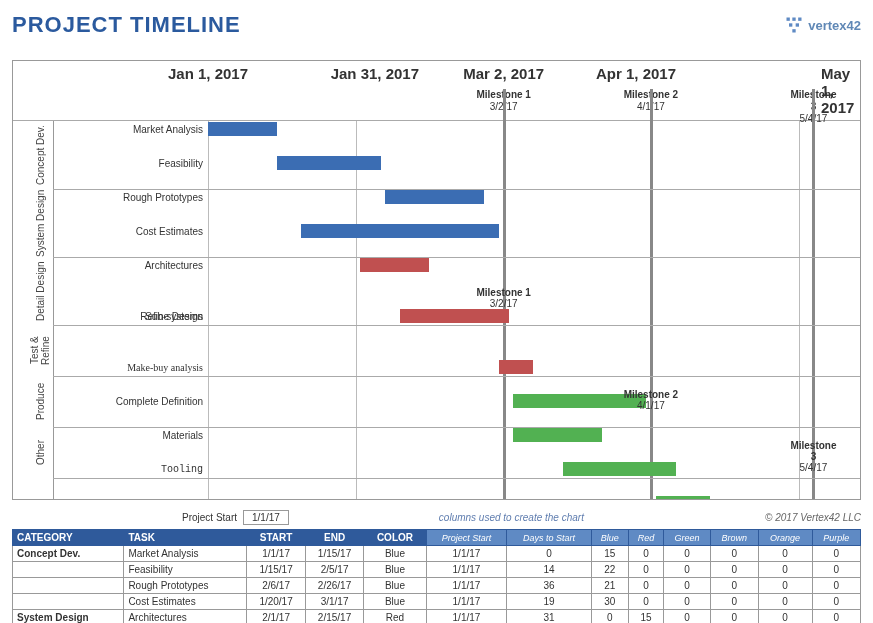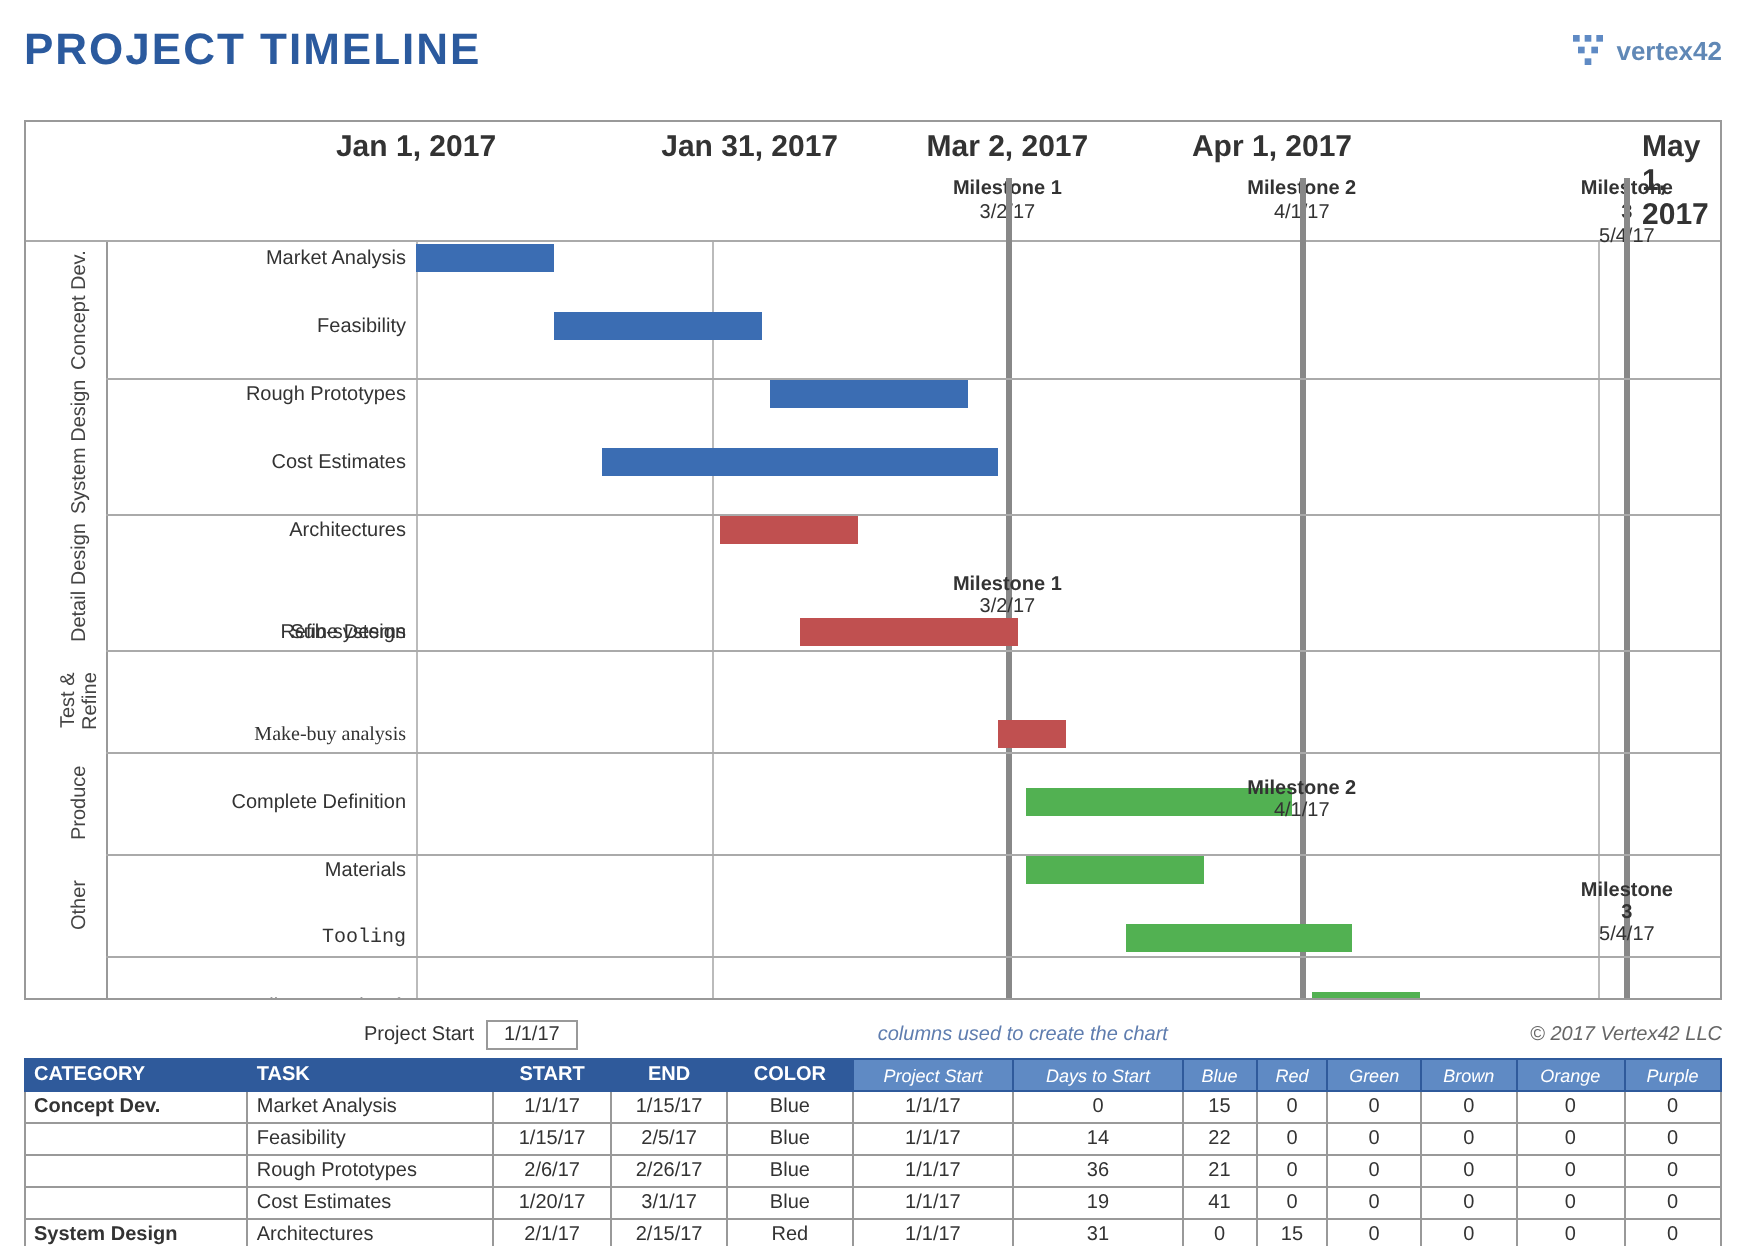--- a/index.html
+++ b/index.html
@@ -352,21 +352,21 @@
         <td>0</td>
       </tr>
       <tr>
         <td class="catcell"></td>
         <td class="taskcell">Cost Estimates</td>
         <td>1/20/17</td>
         <td>3/1/17</td>
         <td>Blue</td>
         <td>1/1/17</td>
         <td>19</td>
-        <td>41</td>
+        <td>30</td>
         <td>0</td>
         <td>0</td>
         <td>0</td>
         <td>0</td>
         <td>0</td>
       </tr>
       <tr>
         <td class="catcell">System Design</td>
         <td class="taskcell">Architectures</td>
         <td>2/1/17</td>

